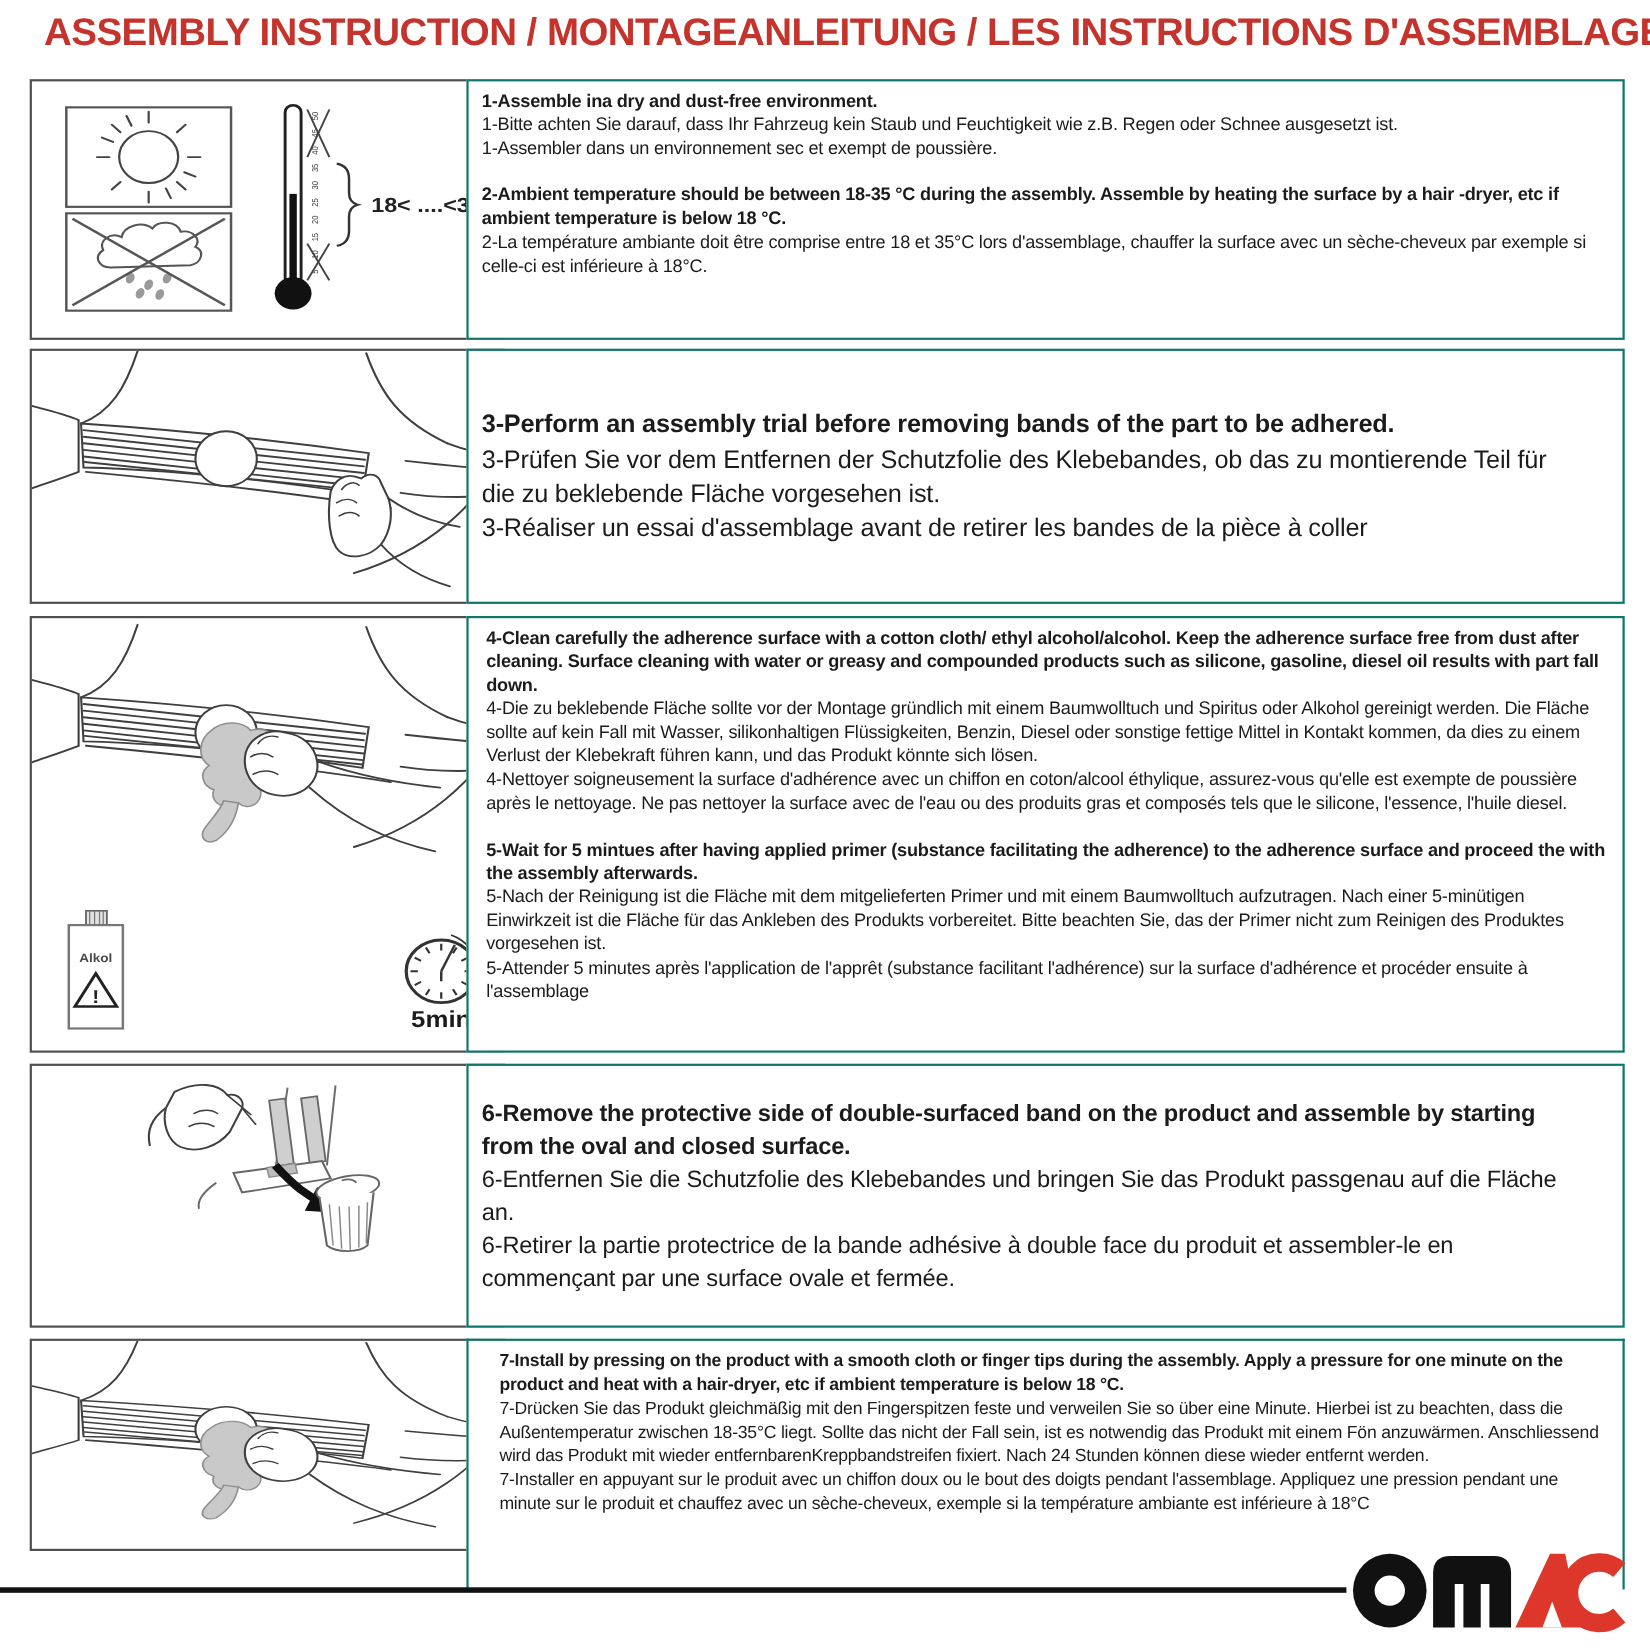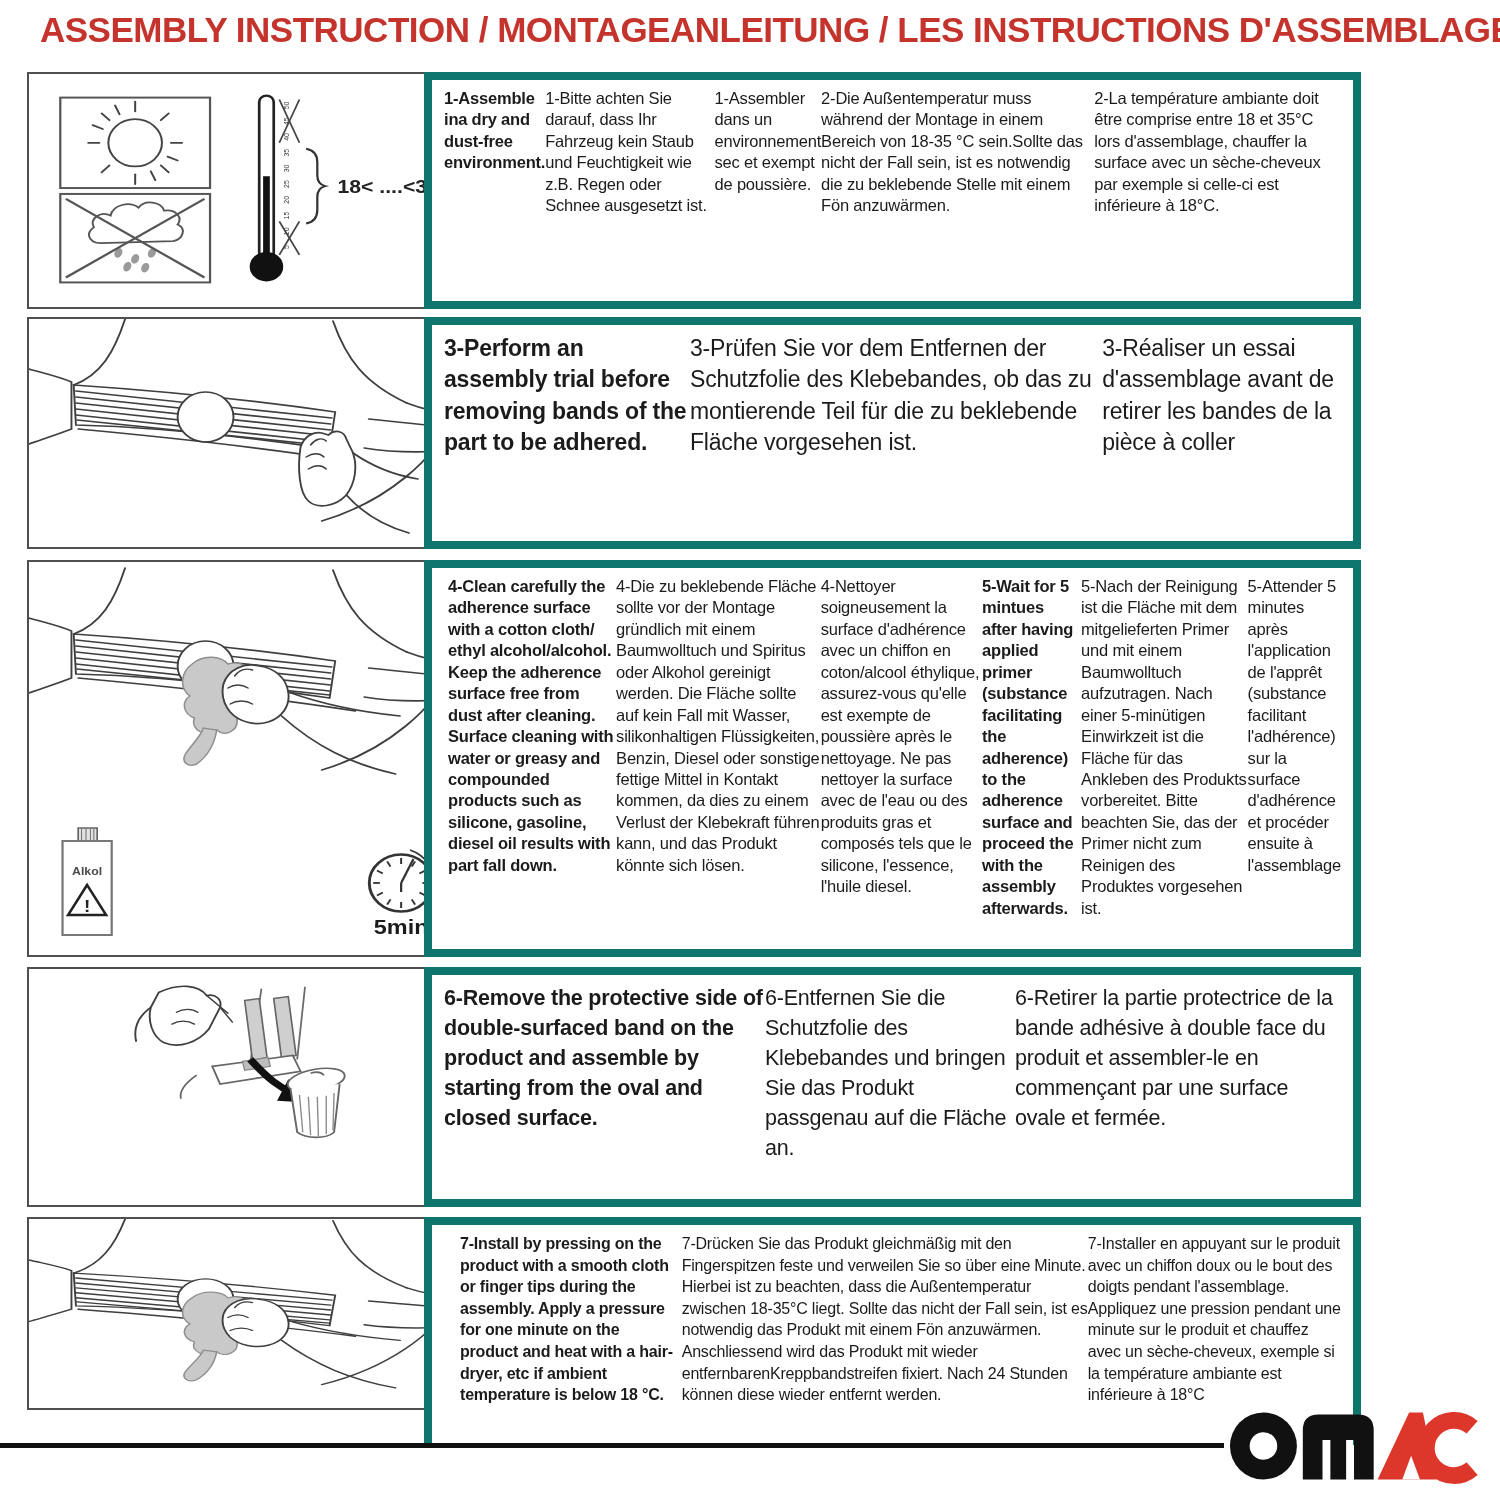--- a/index.html
+++ b/index.html
@@ -2,22 +2,22 @@
 <html><head>
 <meta charset="utf-8">
 <style>
   html,body{margin:0;padding:0;background:#fff;}
   body{font-family:"Liberation Sans", sans-serif; color:#1b1b1b;}
   #page{position:relative;width:1500px;height:1500px;background:#fff;overflow:hidden;}
   .title{position:absolute;left:40px;top:10px;width:1440px;font-size:35px;font-weight:800;
          letter-spacing:-0.5px;color:#c5332d;white-space:nowrap;}
   .row{position:absolute;left:0;width:1500px;}
   .artbox{position:absolute;left:27px;width:432px;border:2px solid #4f4f4f;background:#fff;box-sizing:border-box;}
-  .textbox{position:absolute;left:424px;width:937px;border:8px solid #0f766e;background:#fff;box-sizing:border-box;
-           display:flex;padding:8px 12px;}
+  .textbox{position:absolute;left:424px;width:1053px;border:2px solid #0f766e;background:#fff;box-sizing:border-box;
+           display:flex;flex-direction:column;padding:8px 12px;}
   .textbox.center{justify-content:center;}
   .textbox.top{justify-content:flex-start;}
   .para{margin:0;}
   .para.bold{font-weight:700;}
   .size-small .para{font-size:16.5px;line-height:1.30;letter-spacing:-0.2px;}
   .size-large .para{font-size:23px;line-height:1.36;letter-spacing:-0.2px;max-width:980px;}
   .size-medium .para{font-size:21.5px;line-height:1.40;letter-spacing:-0.2px;max-width:1000px;}
   .size-small5 .para{font-size:16px;line-height:1.35;letter-spacing:-0.2px;}
   .spacer{height:21px;}
   svg.art{display:block;width:100%;height:100%;}
@@ -128,21 +128,21 @@
           <path d="M248,76 Q258,78 258,90 L258,103 Q258,112 265,114 Q258,116 258,125 L258,138 Q258,150 248,152" fill="none" stroke="#333" stroke-width="2"></path>
           <text x="276" y="121" font-size="19" font-weight="600" fill="#222" font-family="Liberation Sans, sans-serif">18&lt; ....&lt;35 C</text>
         </g>
       </svg>
     </div>
     <div class="textbox size-small top" style="top:0;height:237px;">
         <div class="para bold">1-Assemble ina dry and dust-free environment.</div>
         <div class="para">1-Bitte achten Sie darauf, dass Ihr Fahrzeug kein Staub und Feuchtigkeit wie z.B. Regen oder Schnee ausgesetzt ist.</div>
         <div class="para">1-Assembler dans un environnement sec et exempt de poussière.</div>
         <div class="spacer"></div>
-        <div class="para">2-Die Außentemperatur muss während der Montage in einem Bereich von 18-35 °C  sein.Sollte das nicht der Fall sein, ist es notwendig die zu beklebende Stelle mit einem Fön anzuwärmen.</div>
+        <div class="para bold">2-Ambient temperature should be between 18-35 °C  during the assembly. Assemble by heating the surface by a hair -dryer, etc if ambient temperature is below 18 °C.</div>
         <div class="para">2-La température ambiante doit être comprise entre 18 et 35°C lors d'assemblage, chauffer la surface avec un sèche-cheveux par exemple si celle-ci est inférieure à 18°C.</div>
       </div>
   </div>
 
   <div class="row" style="top:317px;height:232px;">
     <div class="artbox" style="top:0;height:232px;">
       <svg class="art" viewBox="0 0 383 228" preserveAspectRatio="none" xmlns:xlink="http://www.w3.org/1999/xlink">
         <use href="#car-base" xlink:href="#car-base"></use>
         <use href="#hand-touch" xlink:href="#hand-touch"></use>
       </svg>

